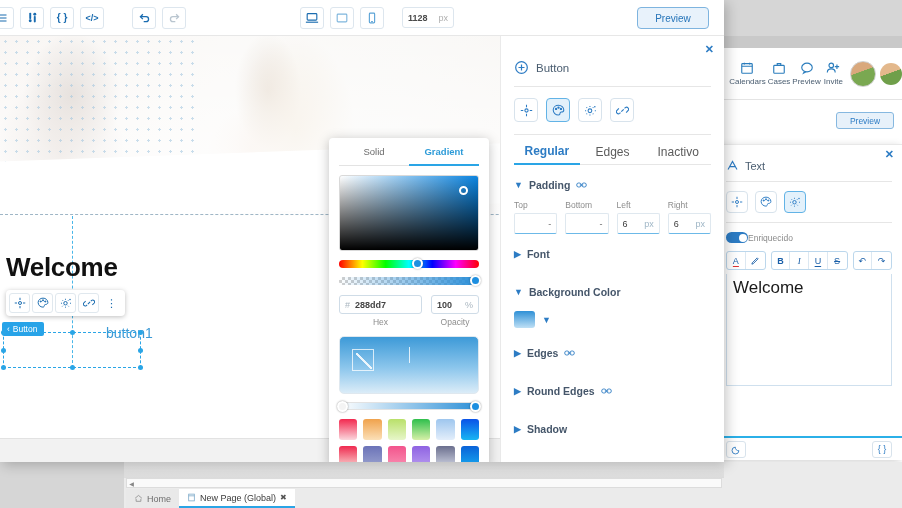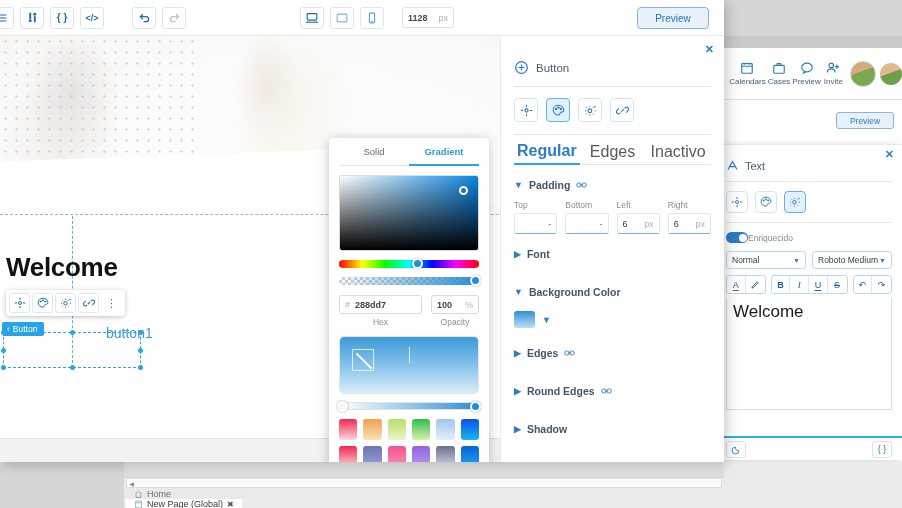--- a/index.html
+++ b/index.html
@@ -371,21 +371,21 @@
   .bp-iconrow { display: flex; gap: 8px; padding: 11px 0 12px 0; }
   .bp-sq {
     width: 24px; height: 24px; border: 1px solid #d8e3ec; border-radius: 4px;
     display: flex; align-items: center; justify-content: center;
     color: #2d7cc4; font-size: 12px; background: #fff;
   }
   .bp-sq.active { background: #e3f1fb; border-color: #62b3e6; }
   .bp-tabs { display: flex; height: 26px; margin-top: 4px; }
   .bp-tab {
     flex: 1; display: flex; align-items: center; justify-content: center;
-    font-size: 16px; color: #5b5b5b; border-bottom: 1px solid #e6e6e6; text-align: right;
+    font-size: 12px; color: #5b5b5b; border-bottom: 1px solid #e6e6e6; text-align: right;
   }
   .bp-tab.active { color: #2d7cc4; border-bottom: 2px solid #2aa5e6; font-weight: bold; }
   .sec-head {
     display: flex; align-items: center; gap: 6px;
     padding: 14px 0 9px 0; font-size: 10.5px; color: #45566a; font-weight: bold;
   }
   .sec-head .arrow { color: #2d7cc4; font-size: 9px; }
   .sec-head .link { color: #2d7cc4; font-size: 9px; }
   .pad-grid { display: flex; gap: 8px; }
   .pad-col { flex: 1; }
@@ -413,21 +413,21 @@
   #scroll-track {
     position: absolute; left: 126px; top: 478px; width: 596px; height: 10px;
     background: #fafafa; border: 1px solid #dcdcdc;
   }
   #scroll-left-arrow {
     position: absolute; left: 127px; top: 479px; width: 9px; height: 8px;
     font-size: 6px; color: #888; display: flex; align-items: center; justify-content: center;
   }
   #page-tabs {
     position: absolute; left: 126px; top: 489px; height: 19px;
-    display: flex; align-items: stretch; font-size: 9px; flex-direction: column;
+    display: flex; align-items: stretch; font-size: 9px;
   }
   .page-tab {
     display: flex; align-items: center; gap: 4px;
     padding: 0 8px; color: #6e6e6e; background: #e9e9e9;
   }
   .page-tab.active {
     background: #fff; color: #3b3b3b; border-bottom: 2px solid #2aa5e6;
   }
   .page-tab .x { color: #555; font-size: 8px; }
   .page-tab .ic { color: #8a8a8a; font-size: 8px; }
@@ -536,30 +536,20 @@
       </svg>
     </div>
   </div>
   <div class="panel-rule"></div>
 
   <div class="toggle-row">
     <div class="toggle"></div>
     <span class="toggle-label">Enriquecido</span>
   </div>
 
-  <div class="sel-row">
-    <div class="sel">
-      <span>Normal</span>
-      <span class="chev">▼</span>
-    </div>
-    <div class="sel">
-      <span>Roboto Medium</span>
-      <span class="chev">▼</span>
-    </div>
-  </div>
 
 
   <div class="fmt-row">
     <div class="fmt-group">
       <div class="fmt-btn" style="text-decoration:underline;text-decoration-color:#d33;text-underline-offset:2px;">
         <span>A</span>
       </div>
       <div class="fmt-btn">
         <svg width="10" height="10" viewBox="0 0 16 16" fill="none" stroke="#1a5fa8" stroke-width="1.4">
             <path d="M3 13l2-.5 8-8-1.5-1.5-8 8z"></path>

